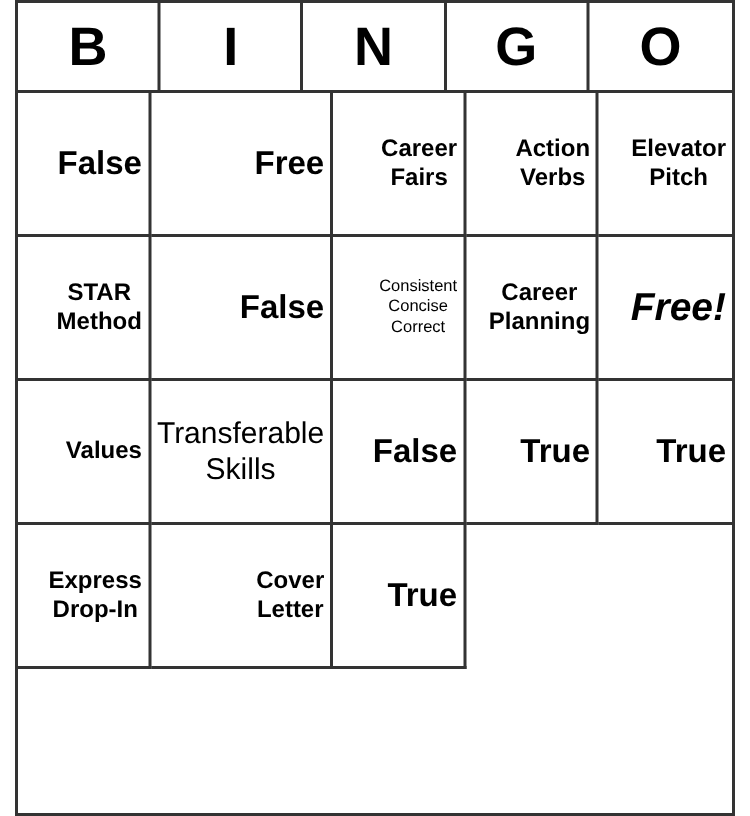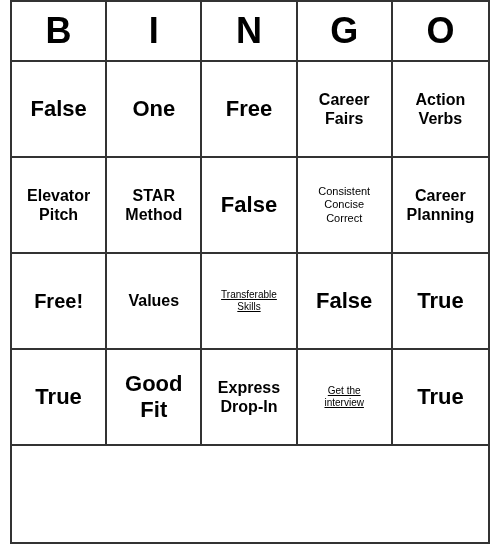--- a/index.html
+++ b/index.html
@@ -34,57 +34,54 @@
     .bingo-grid {
       display: grid;
       grid-template-columns: repeat(5, 1fr);
       grid-template-rows: repeat(5, 96px);
     }
     .bingo-cell {
       border-right: 2px solid #333;
       border-bottom: 2px solid #333;
       display: flex;
       align-items: center;
-      justify-content: center;
+      justify-content: flex-end;
       text-align: center;
       padding: 4px;
       line-height: 1.2;
     }
     .bingo-cell:nth-child(5n) {
       border-right: none;
     }
     .bingo-cell:nth-child(n+21) {
       border-bottom: none;
     }
     .bingo-cell span {
       display: block;
     }
     .size-large { font-size: 22px; font-weight: bold; }
     .size-medium { font-size: 16px; font-weight: bold; }
-    .size-small { font-size: 10px; text-decoration: underline; }
+    .size-small { font-size: 20px; }
     .size-xsmall { font-size: 11px; }
-    .free-cell { font-size: 20px; font-weight: bold; }
+    .free-cell { font-size: 26px; font-weight: bold; font-style: italic; }
   </style>
 </head>
 <body>
 
 <div class="bingo-card">
   <div class="bingo-header">
   <div class="bingo-header-cell">B</div>
       <div class="bingo-header-cell">I</div>
       <div class="bingo-header-cell">N</div>
       <div class="bingo-header-cell">G</div>
       <div class="bingo-header-cell">O</div>
     </div>
   <div class="bingo-grid">
   <div class="bingo-cell">
         <span class="size-large">False</span>
-      </div>
-      <div class="bingo-cell">
-        <span class="size-large">One</span>
       </div>
       <div class="bingo-cell">
         <span class="size-large">Free</span>
       </div>
       <div class="bingo-cell">
         <span class="size-medium">Career<br>Fairs</span>
       </div>
       <div class="bingo-cell">
         <span class="size-medium">Action<br>Verbs</span>
       </div>
@@ -115,25 +112,22 @@
       <div class="bingo-cell">
         <span class="size-large">False</span>
       </div>
       <div class="bingo-cell">
         <span class="size-large">True</span>
       </div>
       <div class="bingo-cell">
         <span class="size-large">True</span>
       </div>
       <div class="bingo-cell">
-        <span class="size-large">Good<br>Fit</span>
-      </div>
-      <div class="bingo-cell">
         <span class="size-medium">Express<br>Drop-In</span>
       </div>
       <div class="bingo-cell">
-        <span class="size-small">Get the<br>interview</span>
+        <span class="size-medium">Cover<br>Letter</span>
       </div>
       <div class="bingo-cell">
         <span class="size-large">True</span>
       </div>
     </div>
 </div>
 
 </body></html>

